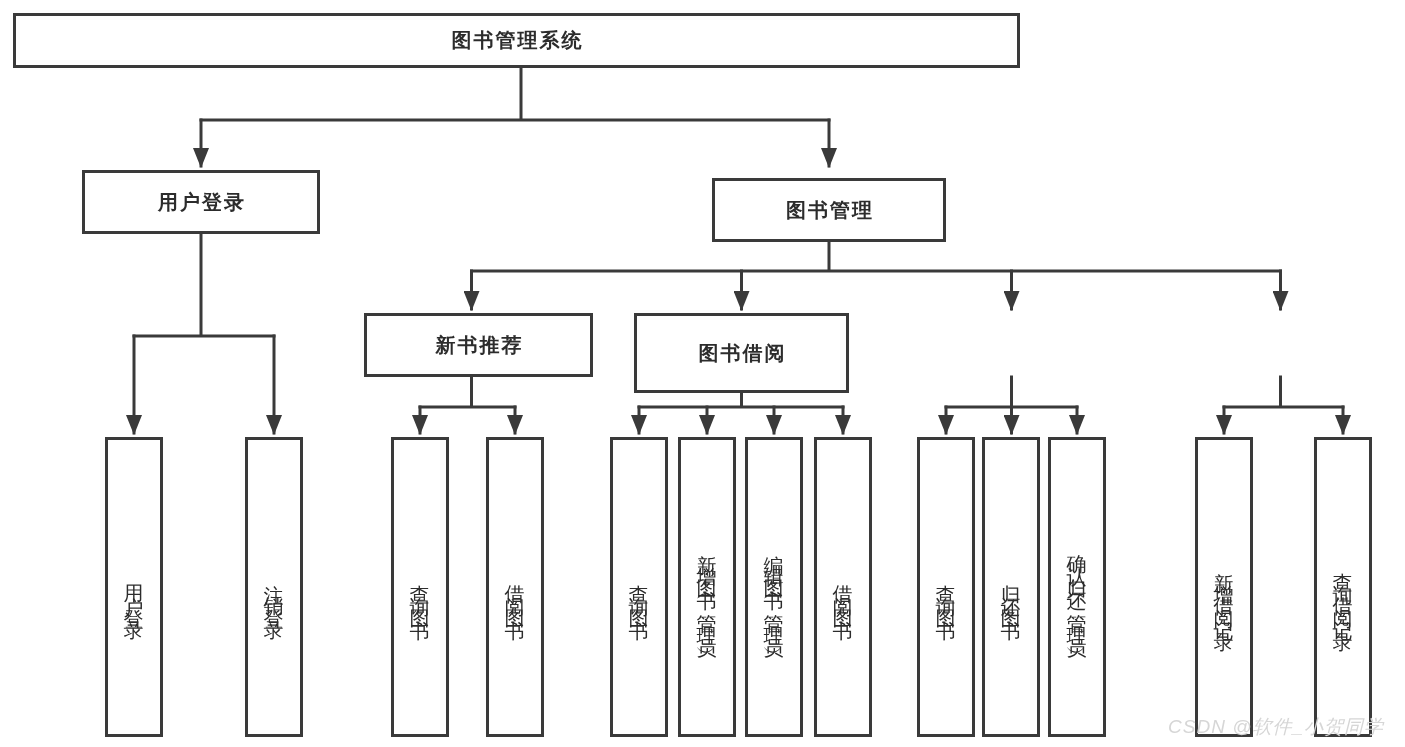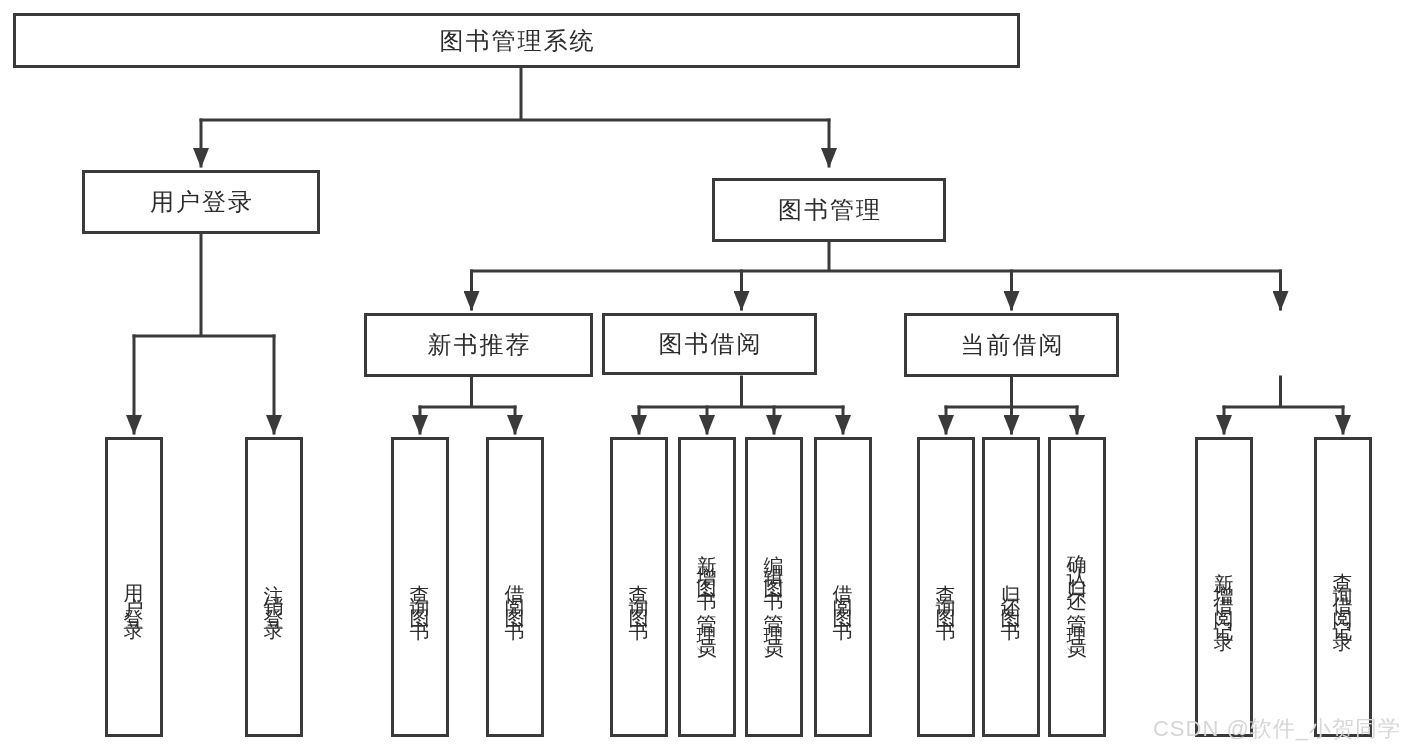--- a/index.html
+++ b/index.html
@@ -33,46 +33,48 @@
   .box {
     position: absolute;
     background: var(--background);
     border: 3px solid var(--line);
     display: flex;
     align-items: center;
     justify-content: center;
     z-index: 2;
   }
   .hlabel {
-    font-size: 24px;
+    font-size: 20px;
     letter-spacing: 2px;
     padding-left: 2px;
     color: var(--text);
     white-space: nowrap;
+    font-weight: bold;
   }
   .v { top: 437px; width: 58px; height: 300px; }
   .vlabel {
     writing-mode: vertical-rl;
     text-orientation: mixed;
     font-size: 20px;
     line-height: 1.1;
     letter-spacing: 12px;
     color: var(--text);
     white-space: nowrap;
     margin-bottom: -12px; 
   }
   .watermark {
     position: absolute;
-    right: 4px;
+    right: 21px;
     top: 714px;
-    font-size: 22px;
+    font-size: 19px;
     color: var(--watermark_text);
     letter-spacing: 1px;
     z-index: 5;
     white-space: nowrap;
+    font-style: italic;
   }
 </style>
 </head>
 <body>
 
 <div class="canvas">
 
   <svg class="connectors" viewBox="0 0 1405 747" xmlns="http://www.w3.org/2000/svg">
     <defs>
       <marker id="arrow" viewBox="0 0 20 16" refX="18" refY="8" markerWidth="20" markerHeight="16" markerUnits="userSpaceOnUse" orient="auto">
@@ -135,25 +137,22 @@
   <div class="box" style="left:82px;top:170px;width:238px;height:64px">
     <span class="hlabel">用户登录</span>
   </div>
   <div class="box" style="left:712px;top:178px;width:234px;height:64px">
     <span class="hlabel">图书管理</span>
   </div>
 
   <div class="box" style="left:364px;top:313px;width:229px;height:64px">
     <span class="hlabel">新书推荐</span>
   </div>
-  <div class="box" style="left:602px;top:313px;width:215px;height:62px">
+  <div class="box" style="left:634px;top:313px;width:215px;height:80px">
     <span class="hlabel">图书借阅</span>
-  </div>
-  <div class="box" style="left:904px;top:313px;width:215px;height:64px">
-    <span class="hlabel">当前借阅</span>
   </div>
 
   <div class="box v" style="left:105px">
     <span class="vlabel">用户登录</span>
   </div>
   <div class="box v" style="left:245px">
     <span class="vlabel">注销登录</span>
   </div>
 
   <div class="box v" style="left:391px">

